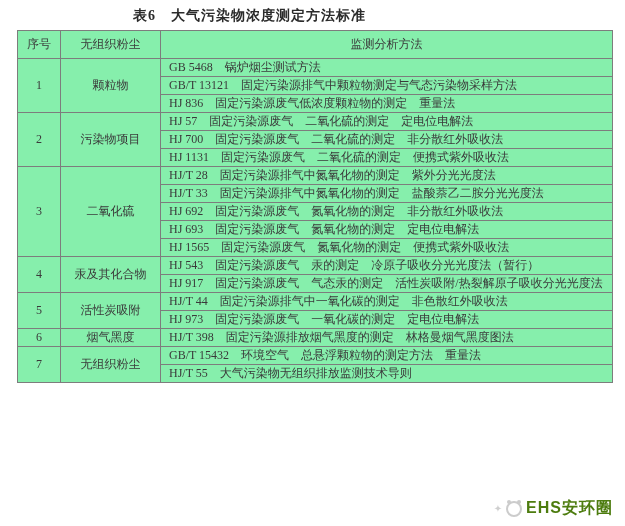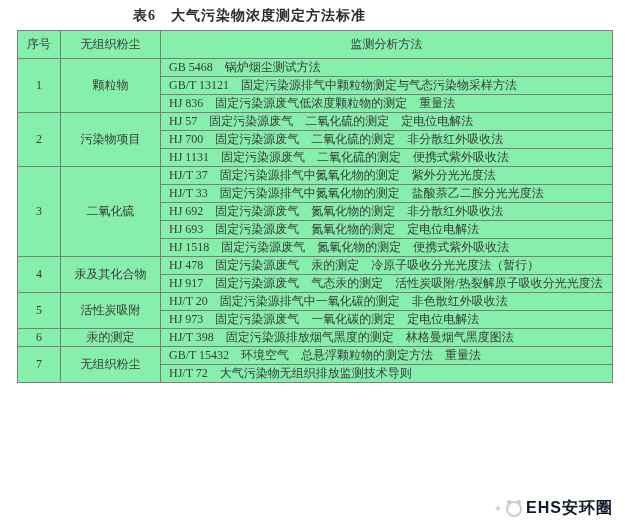--- a/index.html
+++ b/index.html
@@ -68,21 +68,21 @@
     background: #cccccc;
     border-radius: 50%;
     top: -3px;
   }
   .wm-ring::before { left: -1px; }
   .wm-ring::after { right: -1px; }
   .wm-text {
     font-size: 16px;
     font-weight: bold;
     letter-spacing: 1px;
-    color: #0f172a;
+    color: #4d7c0f;
   }
 </style>
 </head>
 <body>
 
 <div class="doc-title">表6　大气污染物浓度测定方法标准</div>
 
 <table class="methods">
   <colgroup>
     <col style="width:43px">
@@ -115,62 +115,62 @@
       </tr>
       <tr>
         <td class="c-method">HJ 700　固定污染源废气　二氧化硫的测定　非分散红外吸收法</td>
       </tr>
       <tr>
         <td class="c-method">HJ 1131　固定污染源废气　二氧化硫的测定　便携式紫外吸收法</td>
       </tr>
       <tr>
         <td class="c-no" rowspan="5">3</td>
         <td class="c-pollutant" rowspan="5">二氧化硫</td>
-        <td class="c-method">HJ/T 37　固定污染源排气中氮氧化物的测定　紫外分光光度法</td>
+        <td class="c-method">HJ/T 28　固定污染源排气中氮氧化物的测定　紫外分光光度法</td>
       </tr>
       <tr>
         <td class="c-method">HJ/T 33　固定污染源排气中氮氧化物的测定　盐酸萘乙二胺分光光度法</td>
       </tr>
       <tr>
         <td class="c-method">HJ 692　固定污染源废气　氮氧化物的测定　非分散红外吸收法</td>
       </tr>
       <tr>
         <td class="c-method">HJ 693　固定污染源废气　氮氧化物的测定　定电位电解法</td>
       </tr>
       <tr>
-        <td class="c-method">HJ 1518　固定污染源废气　氮氧化物的测定　便携式紫外吸收法</td>
+        <td class="c-method">HJ 1565　固定污染源废气　氮氧化物的测定　便携式紫外吸收法</td>
       </tr>
       <tr>
         <td class="c-no" rowspan="2">4</td>
         <td class="c-pollutant" rowspan="2">汞及其化合物</td>
-        <td class="c-method">HJ 478　固定污染源废气　汞的测定　冷原子吸收分光光度法（暂行）</td>
+        <td class="c-method">HJ 543　固定污染源废气　汞的测定　冷原子吸收分光光度法（暂行）</td>
       </tr>
       <tr>
         <td class="c-method">HJ 917　固定污染源废气　气态汞的测定　活性炭吸附/热裂解原子吸收分光光度法</td>
       </tr>
       <tr>
         <td class="c-no" rowspan="2">5</td>
         <td class="c-pollutant" rowspan="2">活性炭吸附</td>
-        <td class="c-method">HJ/T 20　固定污染源排气中一氧化碳的测定　非色散红外吸收法</td>
+        <td class="c-method">HJ/T 44　固定污染源排气中一氧化碳的测定　非色散红外吸收法</td>
       </tr>
       <tr>
         <td class="c-method">HJ 973　固定污染源废气　一氧化碳的测定　定电位电解法</td>
       </tr>
       <tr>
         <td class="c-no" rowspan="1">6</td>
-        <td class="c-pollutant" rowspan="1">汞的测定</td>
+        <td class="c-pollutant" rowspan="1">烟气黑度</td>
         <td class="c-method">HJ/T 398　固定污染源排放烟气黑度的测定　林格曼烟气黑度图法</td>
       </tr>
       <tr>
         <td class="c-no" rowspan="2">7</td>
         <td class="c-pollutant" rowspan="2">无组织粉尘</td>
         <td class="c-method">GB/T 15432　环境空气　总悬浮颗粒物的测定方法　重量法</td>
       </tr>
       <tr>
-        <td class="c-method">HJ/T 72　大气污染物无组织排放监测技术导则</td>
+        <td class="c-method">HJ/T 55　大气污染物无组织排放监测技术导则</td>
       </tr>
     </tbody>
 </table>
 
 <div class="watermark">
   <span class="wm-sparkle">✦</span>
   <span class="wm-ring"></span>
   <span class="wm-text">EHS安环圈</span>
 </div>
 

